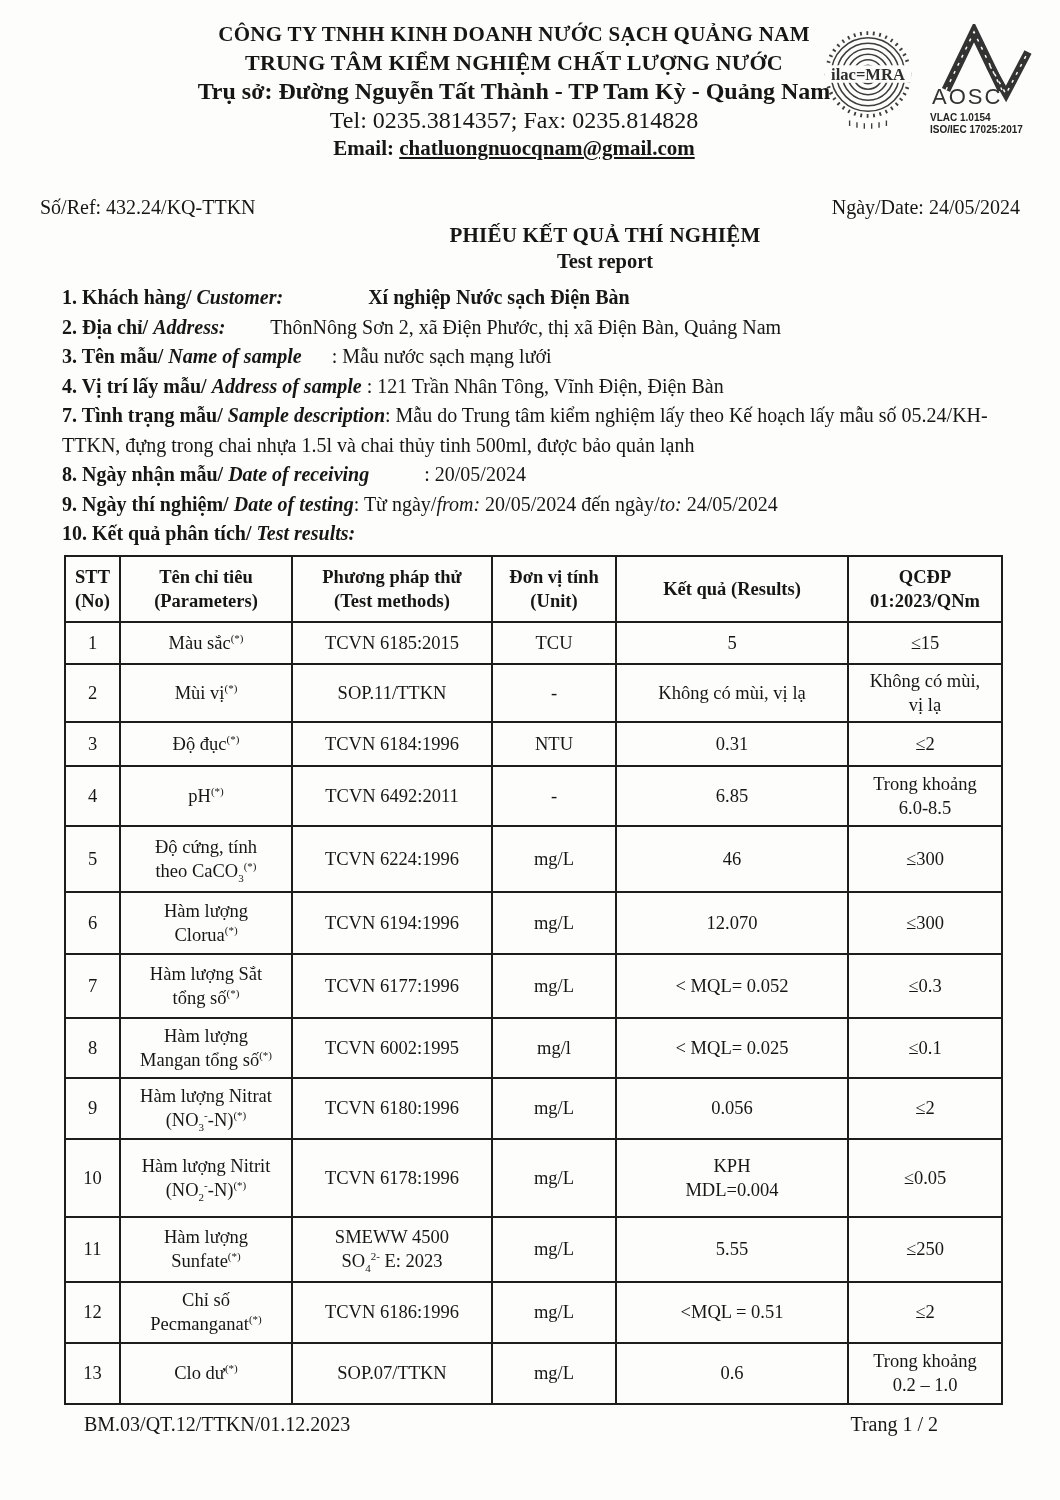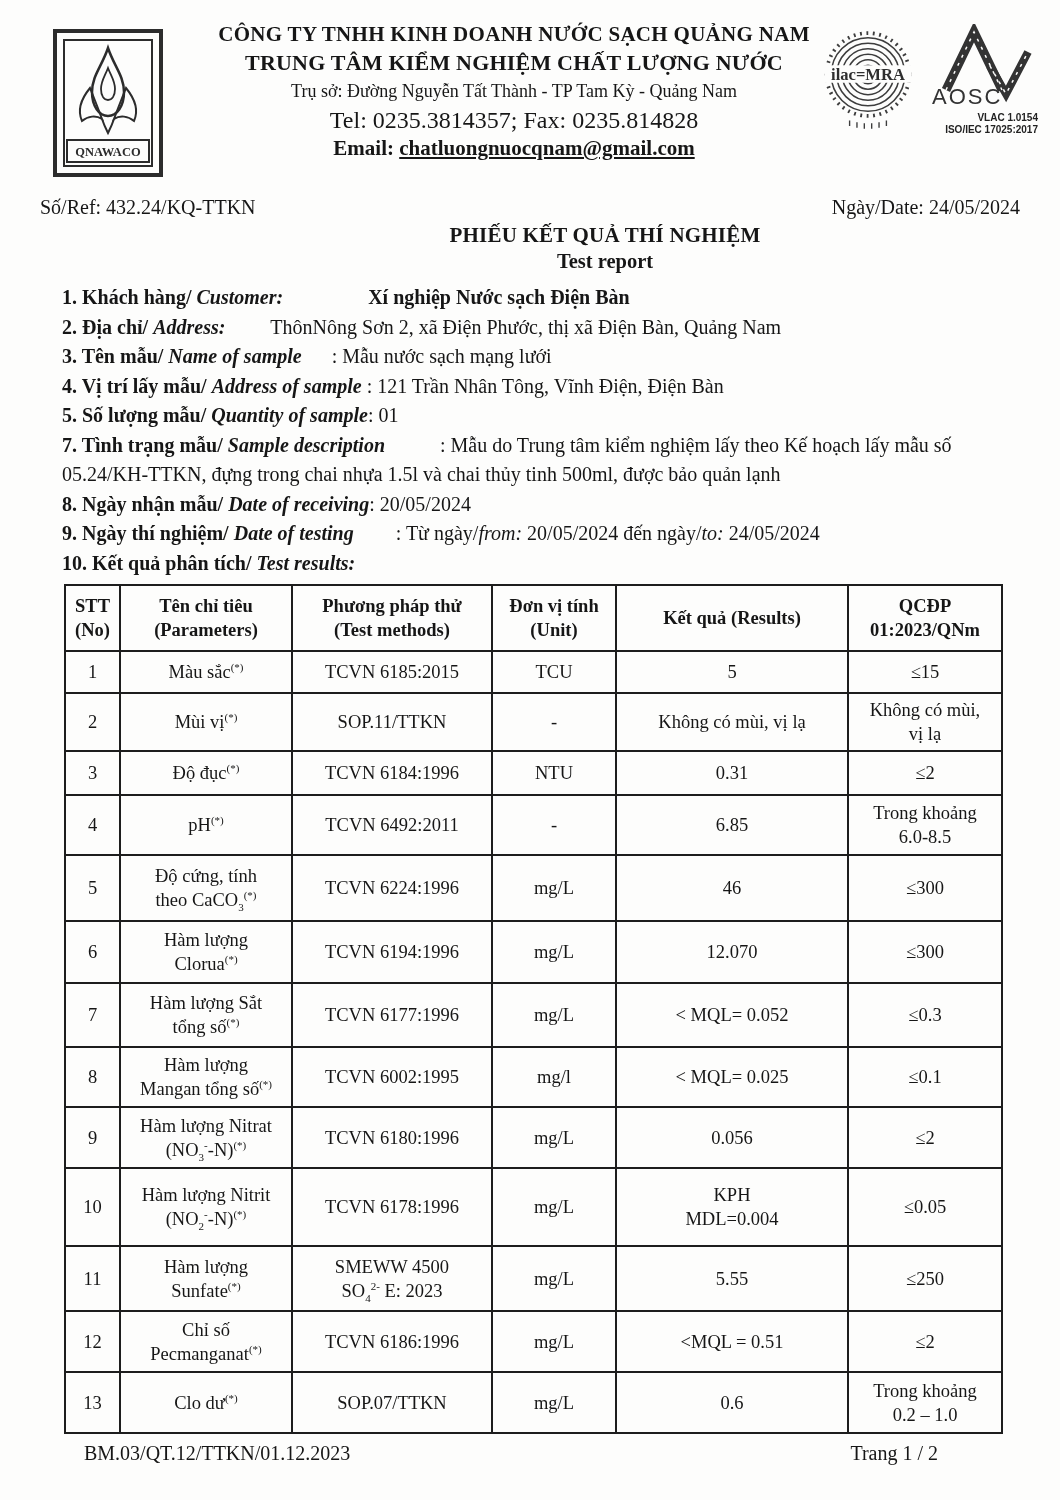--- a/index.html
+++ b/index.html
@@ -9,26 +9,26 @@
     color:#161616;overflow:hidden;
   }
   .page{position:relative;width:1060px;height:1500px;background:#fdfdfc;}
 
   
   .header{position:relative;height:180px;}
   .logo-box{position:absolute;left:52px;top:28px;width:112px;height:150px;}
   .header-center{position:absolute;left:168px;top:20px;width:692px;text-align:center;line-height:28.5px;}
   .h-company{font-size:21px;font-weight:bold;letter-spacing:.3px;white-space:nowrap;}
   .h-center{font-size:22px;font-weight:bold;letter-spacing:.2px;white-space:nowrap;}
-  .h-addr{font-size:18px;font-weight:normal;white-space:nowrap;}
+  .h-addr{font-size:24px;font-weight:bold;white-space:nowrap;}
   .h-tel{font-size:24px;font-weight:normal;}
   .h-email{font-size:21px;font-weight:bold;}
   .h-email-addr{text-decoration:underline;font-weight:bold;}
   .header-certs{position:absolute;right:22px;top:24px;width:216px;display:flex;align-items:flex-start;}
-  .cert-aosc-wrap{margin-left:16px;text-align:right;}
+  .cert-aosc-wrap{margin-left:16px;text-align:left;}
   .cert-lines{font-family:"Liberation Sans","DejaVu Sans",sans-serif;font-weight:bold;font-size:10px;line-height:12px;color:#222;}
 
   
   .refrow{display:flex;justify-content:space-between;margin:16px 40px 0 40px;font-size:20px;}
   .titleblock{margin-left:150px;text-align:center;margin-top:4px;}
   .title{font-size:21px;font-weight:bold;letter-spacing:.2px;}
   .subtitle{font-size:20.5px;font-weight:bold;margin-top:2px;}
 
   
   .info{margin:10px 45px 0 62px;font-size:20px;line-height:29.5px;}
@@ -71,33 +71,20 @@
   
   .footer{display:flex;justify-content:space-between;margin:8px 122px 0 84px;font-size:20px;}
 </style>
 </head>
 <body>
 
 <div class="page">
 
   <div class="header">
 
-    <div class="logo-box">
-      <svg width="112" height="150" viewBox="0 0 112 150">
-        <rect x="3" y="3" width="106" height="144" fill="none" stroke="#2c2c2c" stroke-width="4"></rect>
-        <rect x="12" y="12" width="88" height="126" fill="none" stroke="#2c2c2c" stroke-width="2"></rect>
-        <path d="M56 20 C50 38 40 48 40 64 C40 78 47 88 56 88 C65 88 72 78 72 64 C72 48 62 38 56 20 Z" fill="none" stroke="#2c2c2c" stroke-width="2.5"></path>
-        <path d="M56 40 C53 48 49 53 49 61 C49 68 52 72 56 72 C60 72 63 68 63 61 C63 53 59 48 56 40 Z" fill="none" stroke="#2c2c2c" stroke-width="1.8"></path>
-        <path d="M38 60 C29 71 25 82 30 93 C36 88 44 87 50 91 C46 80 42 70 38 60 Z" fill="none" stroke="#2c2c2c" stroke-width="2"></path>
-        <path d="M74 60 C83 71 87 82 82 93 C76 88 68 87 62 91 C66 80 70 70 74 60 Z" fill="none" stroke="#2c2c2c" stroke-width="2"></path>
-        <path d="M50 91 C52 97 54 101 56 105 C58 101 60 97 62 91" fill="none" stroke="#2c2c2c" stroke-width="2"></path>
-        <rect x="15" y="112" width="82" height="22" fill="none" stroke="#2c2c2c" stroke-width="2"></rect>
-        <text x="56" y="128" text-anchor="middle" font-size="12.5" font-weight="bold" fill="#2c2c2c">QNAWACO</text>
-      </svg>
-    </div>
 
     <div class="header-center">
       <div class="h-company">CÔNG TY TNHH KINH DOANH NƯỚC SẠCH QUẢNG NAM</div>
       <div class="h-center">TRUNG TÂM KIỂM NGHIỆM CHẤT LƯỢNG NƯỚC</div>
       <div class="h-addr">Trụ sở: Đường Nguyễn Tất Thành - TP Tam Kỳ -  Quảng Nam</div>
       <div class="h-tel">Tel: 0235.3814357; Fax: 0235.814828</div>
       <div class="h-email"><span>Email:</span> <span class="h-email-addr">chatluongnuocqnam@gmail.com</span></div>
     </div>
 
     <div class="header-certs">
@@ -150,21 +137,20 @@
   <div class="titleblock">
     <div class="title">PHIẾU KẾT QUẢ THÍ NGHIỆM</div>
     <div class="subtitle">Test report</div>
   </div>
 
   <div class="info">
       <div class="info-line"><span class="ivi">1. Khách hàng/ </span><span class="ien">Customer:</span><span class="ival"><span style="font-weight: bold;">Xí nghiệp Nước sạch Điện Bàn</span></span></div>
       <div class="info-line"><span class="ivi">2. Địa chỉ/ </span><span class="ien">Address:</span><span class="ival"><span>ThônNông Sơn 2, xã Điện Phước, thị xã Điện Bàn, Quảng Nam</span></span></div>
       <div class="info-line"><span class="ivi">3. Tên mẫu/ </span><span class="ien">Name of sample</span><span class="ival"><span>: Mẫu nước sạch mạng lưới</span></span></div>
       <div class="info-line"><span class="ivi">4. Vị trí lấy mẫu/ </span><span class="ien">Address of sample</span><span class="ival"><span>: 121 Trần Nhân Tông, Vĩnh Điện, Điện Bàn</span></span></div>
-      <div class="info-line"><span class="ivi">5. Số lượng mẫu/ </span><span class="ien">Quantity of sample</span><span class="ival"><span>: 01</span></span></div>
       <div class="info-line"><span class="ivi">7. Tình trạng mẫu/ </span><span class="ien">Sample description</span><span class="ival"><span>: Mẫu do Trung tâm kiểm nghiệm lấy theo Kế hoạch lấy mẫu số 05.24/KH-TTKN, đựng trong chai nhựa 1.5l và chai thủy tinh 500ml, được bảo quản lạnh</span></span></div>
       <div class="info-line"><span class="ivi">8. Ngày nhận mẫu/ </span><span class="ien">Date of receiving</span><span class="ival"><span>: 20/05/2024</span></span></div>
       <div class="info-line"><span class="ivi">9. Ngày thí nghiệm/ </span><span class="ien">Date of testing</span><span class="ival"><span>: Từ ngày/</span><span style="font-style: italic;">from:</span><span> 20/05/2024  đến ngày/</span><span style="font-style: italic;">to:</span><span> 24/05/2024</span></span></div>
       <div class="info-line"><span class="ivi">10. Kết quả phân tích/ </span><span class="ien">Test results:</span><span class="ival"></span></div>
     </div>
 
   <table class="results">
     <colgroup>
       <col style="width:55px">
         <col style="width:172px">

